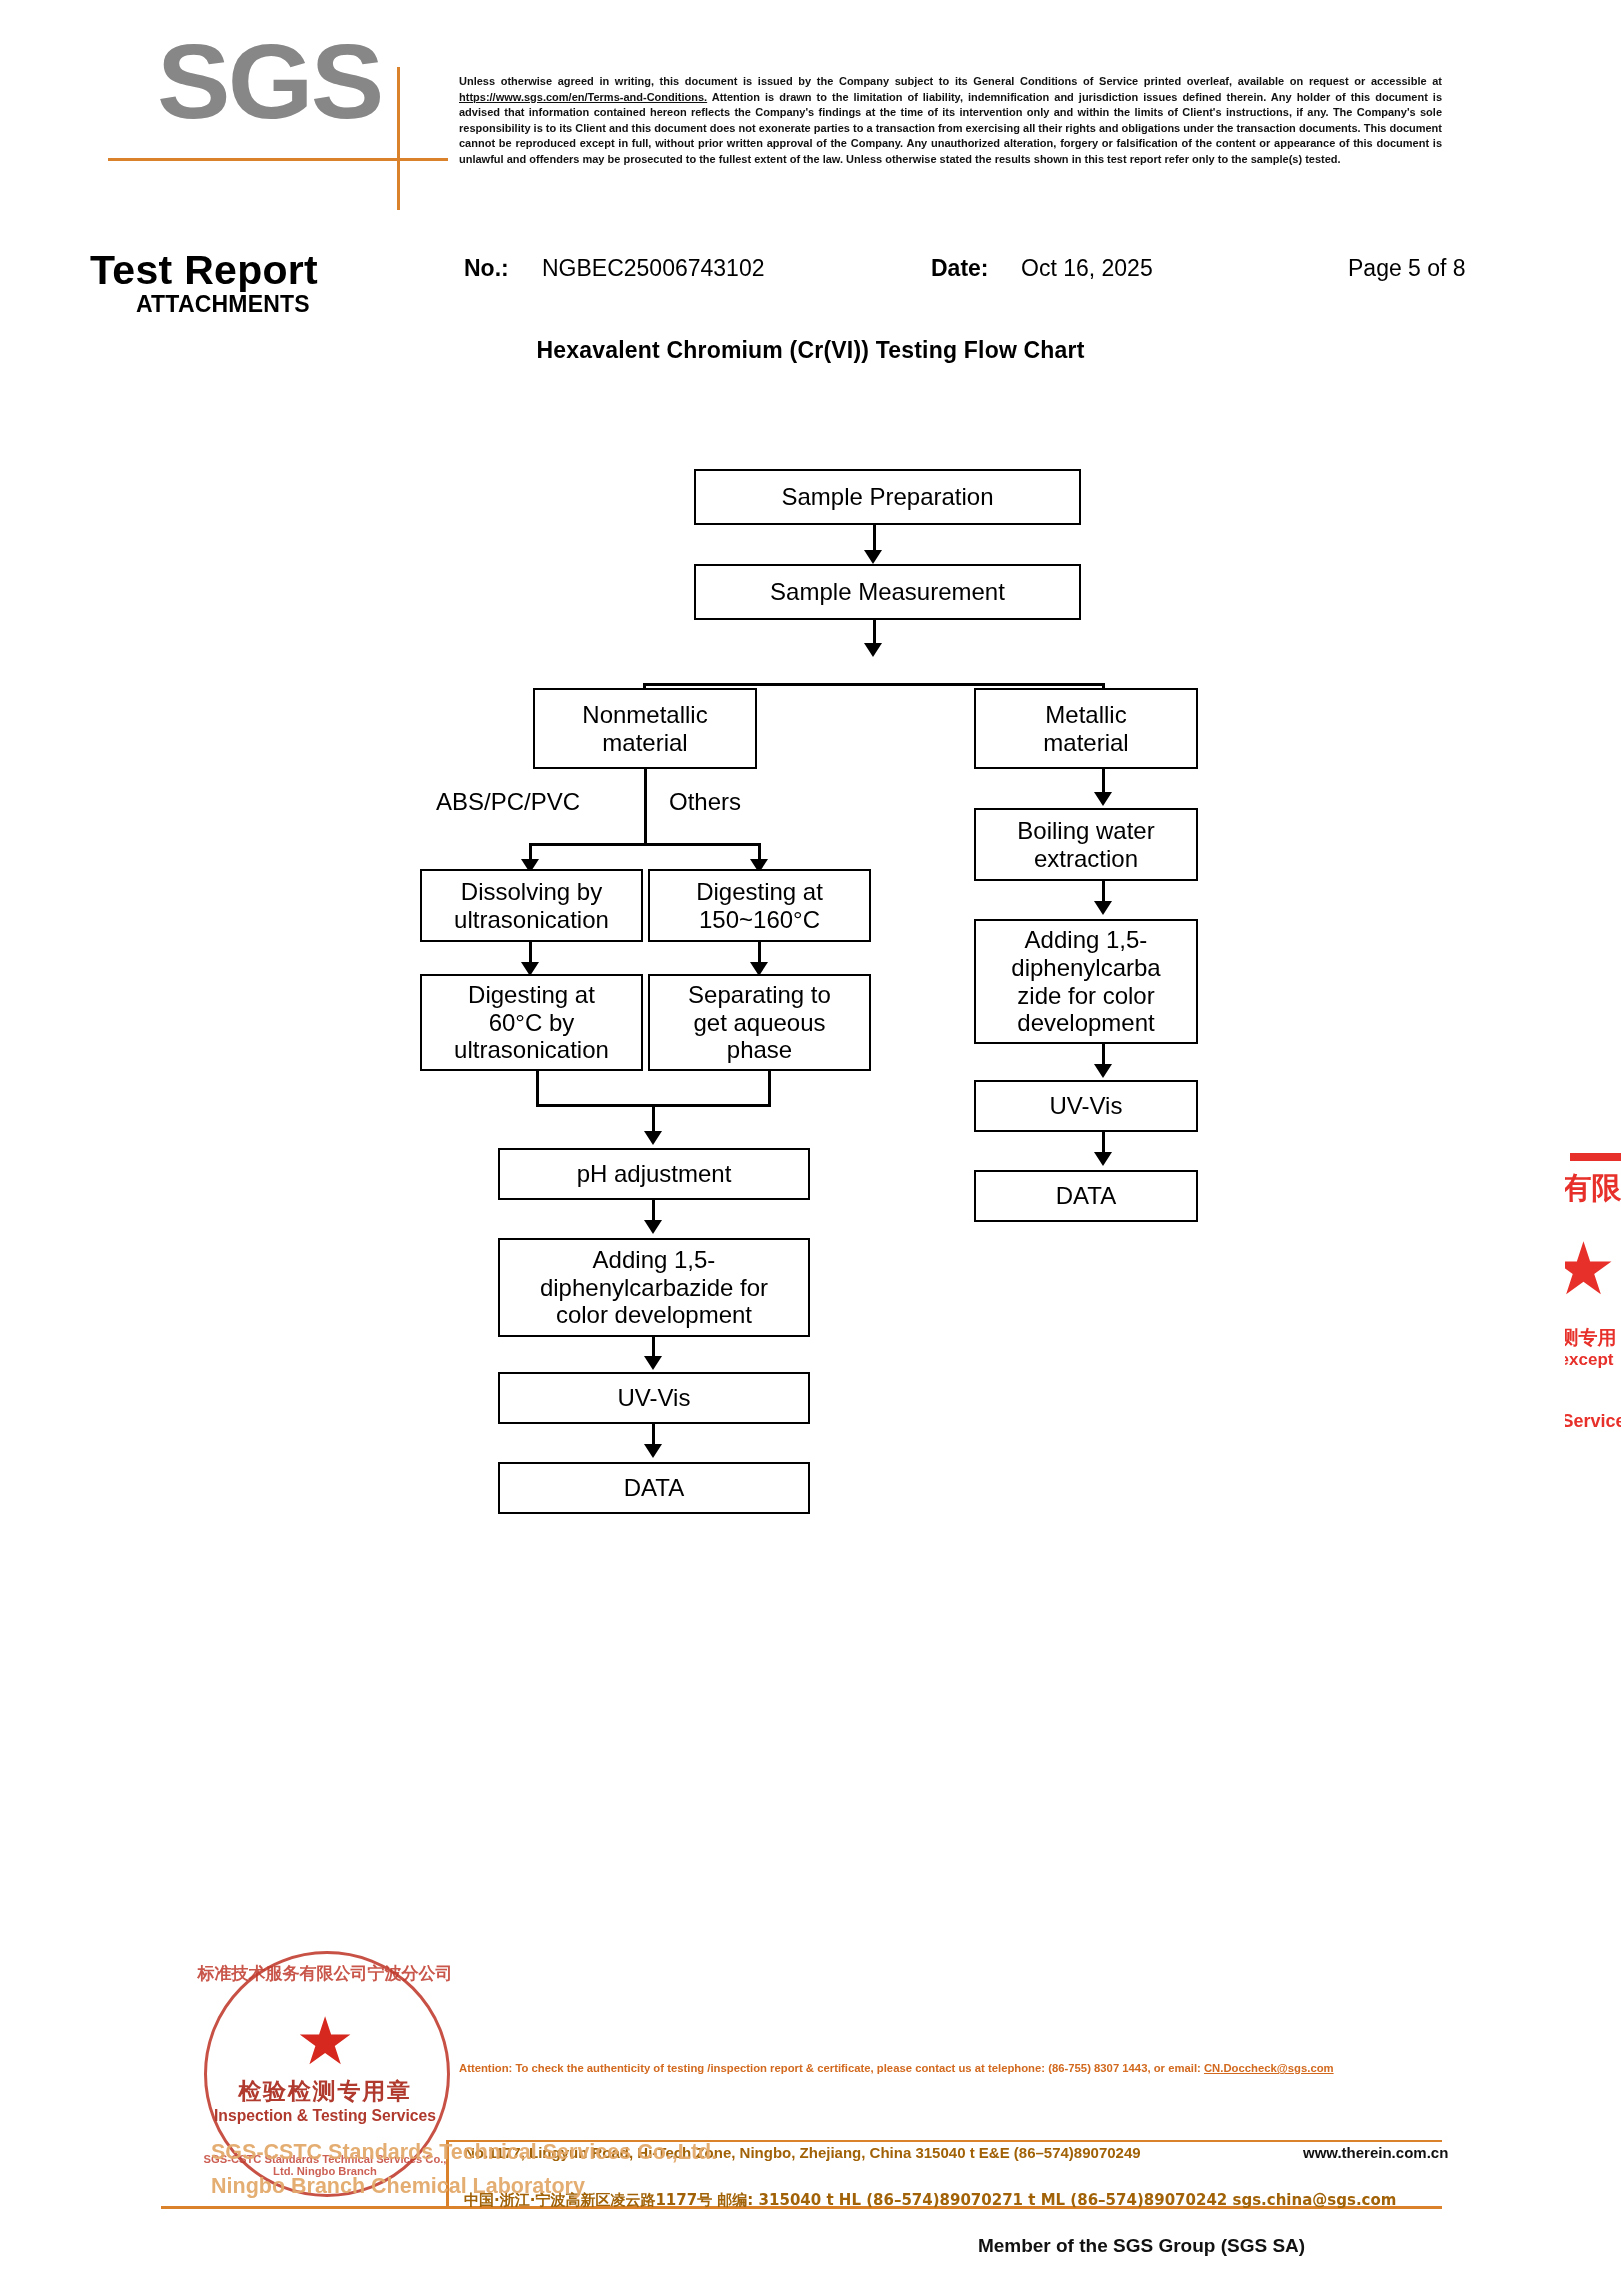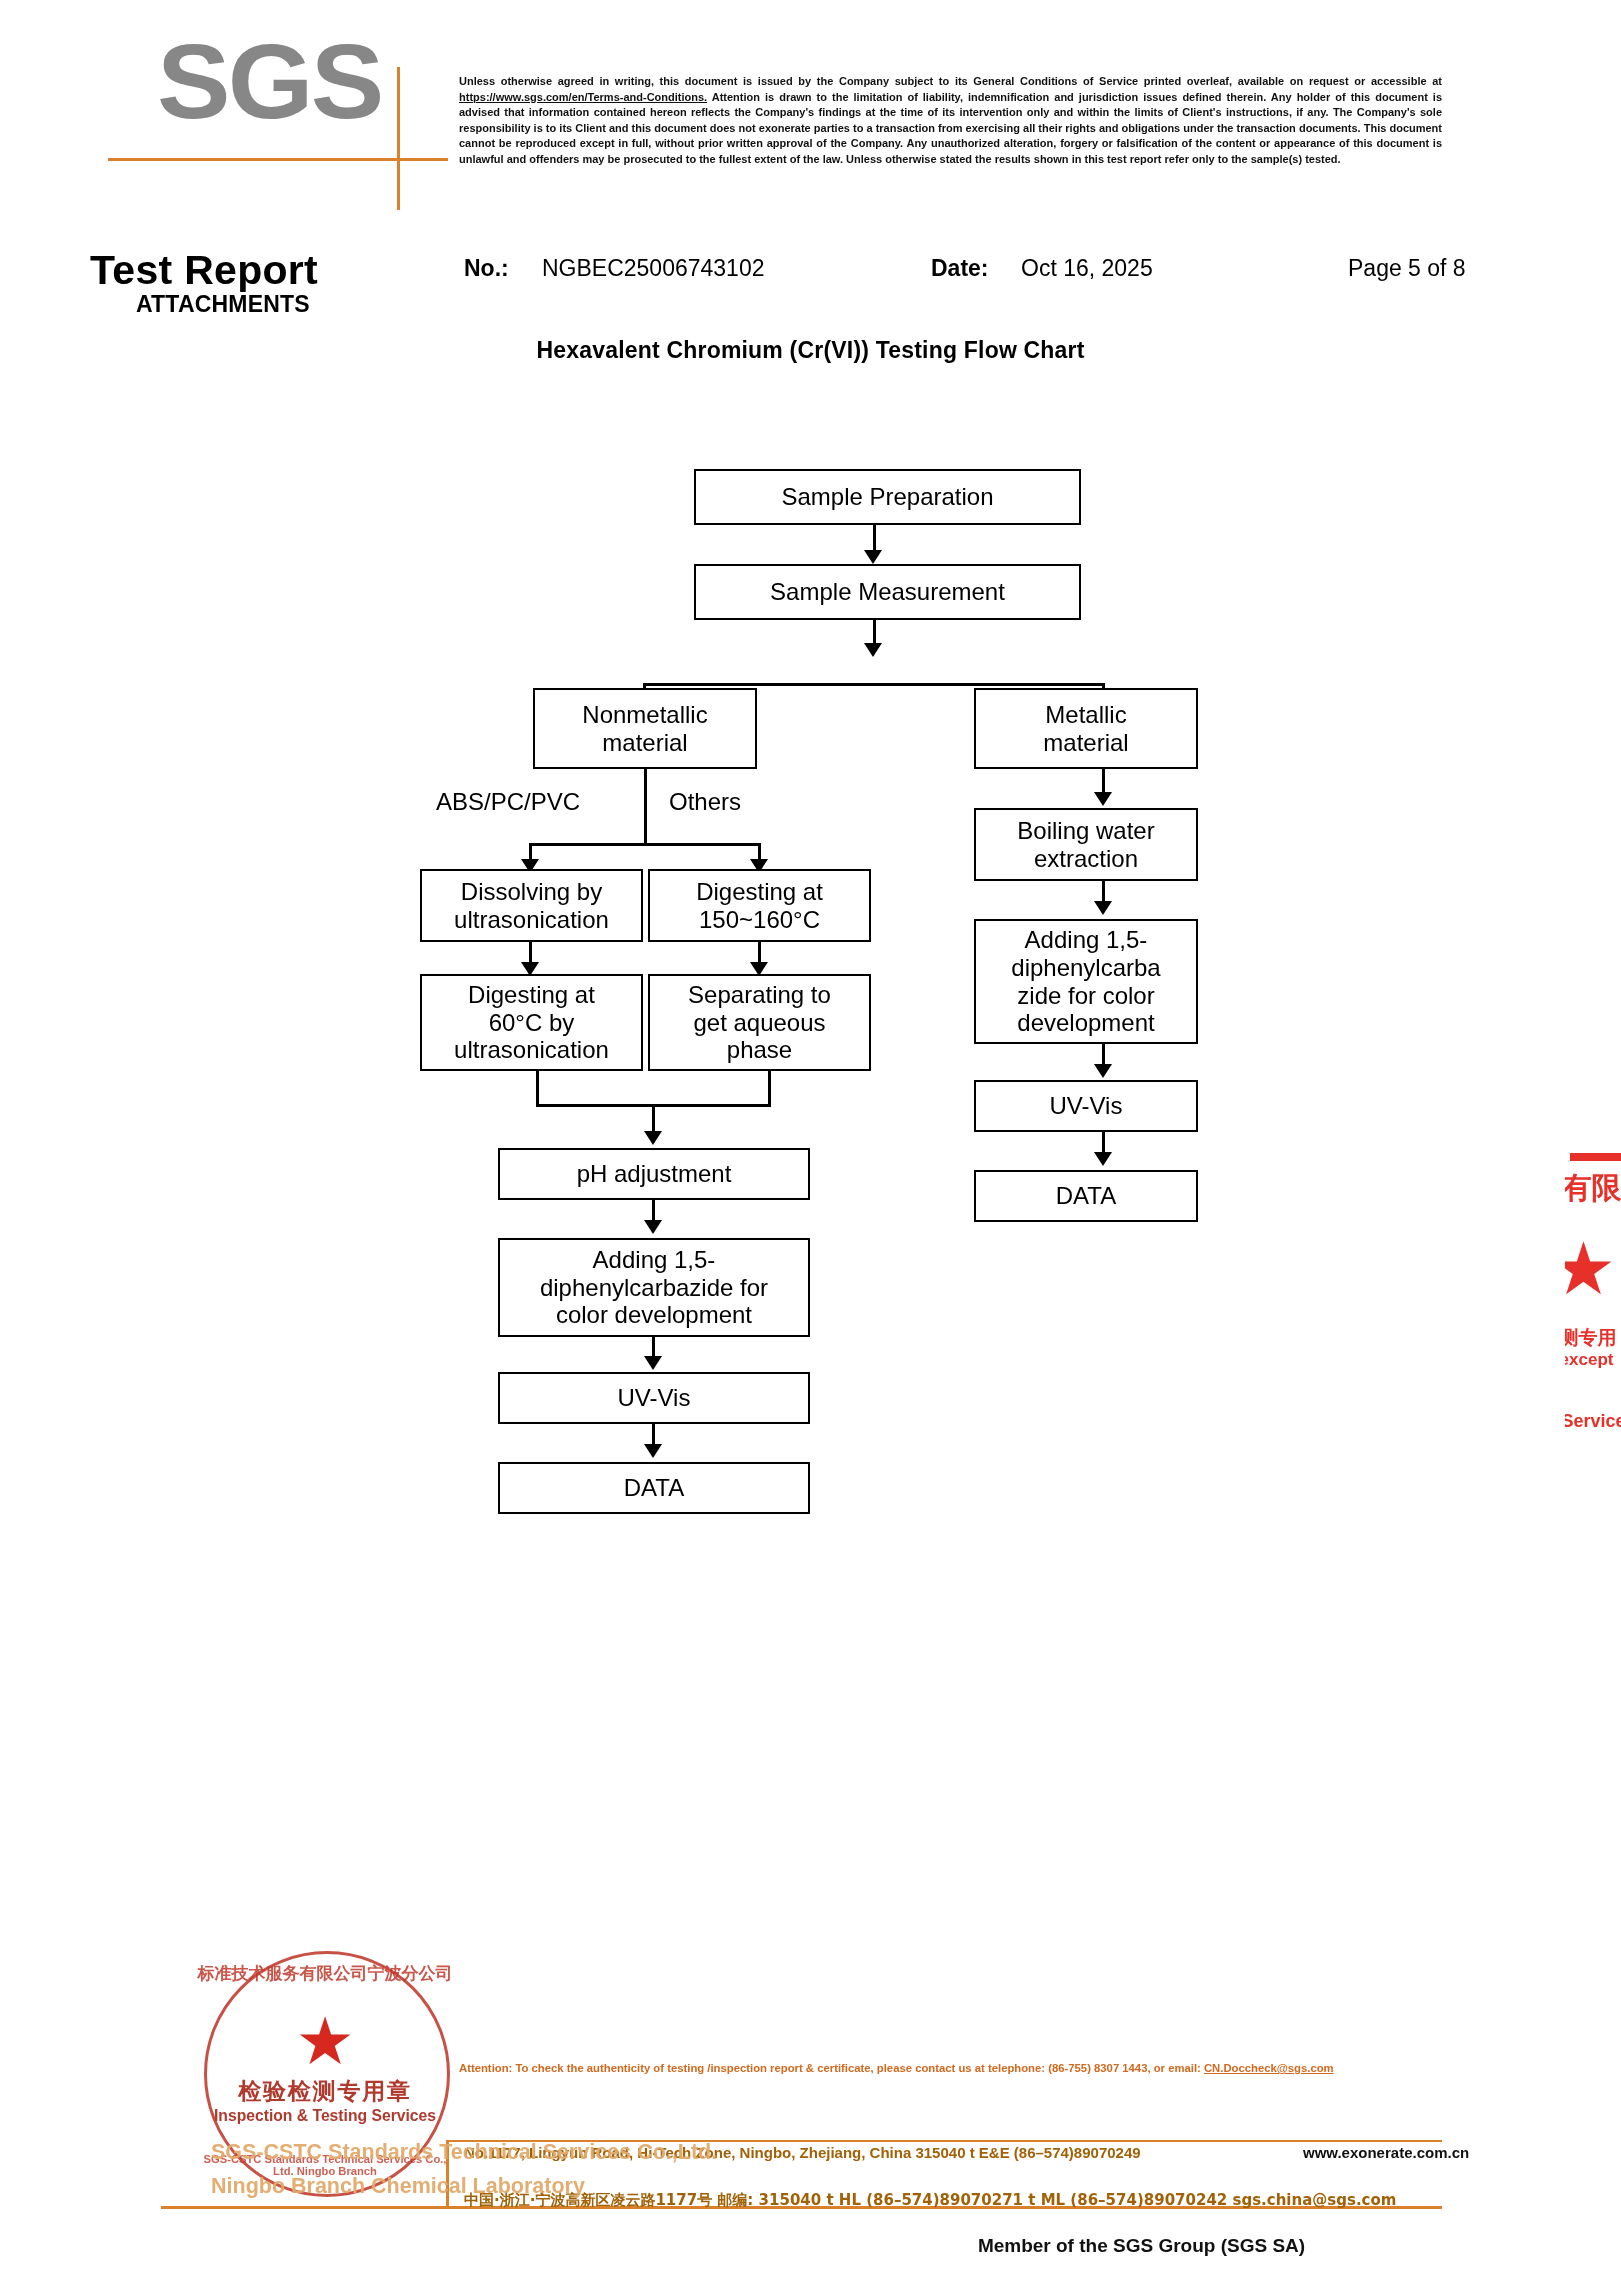--- a/index.html
+++ b/index.html
@@ -251,21 +251,21 @@
 <div id="attn">
   <span>Attention: To check the authenticity of testing /inspection report &amp; certificate, please contact us at telephone: (86-755) 8307 1443, or email: </span><span class="u">CN.Doccheck@sgs.com</span>
 </div>
 
 <div class="foot-rule" style="left:446px;top:2140px;width:996px;height:1.8px;"></div>
 <div id="addr-div"></div>
 <div class="foot-rule" style="left:161px;top:2206px;width:1281px;height:2.7px;"></div>
 
 <div class="addr-row" id="addr-en">No.1177, Lingyun Road, Hi-Tech Zone, Ningbo, Zhejiang, China 315040    t E&amp;E (86–574)89070249</div>
 <div class="addr-row" id="addr-cn">中国·浙江·宁波高新区凌云路1177号      邮编: 315040   t HL  (86–574)89070271  t ML (86–574)89070242  sgs.china@sgs.com</div>
-<div class="addr-right" id="web-en">www.exonerate.com.cn</div>
+<div class="addr-right" id="web-en">www.therein.com.cn</div>
 
 <div id="member">
   <span>Member of the SGS Group (SGS SA)</span>
 </div>
 
 <div id="stamp">
   <div class="ring"></div>
   <div class="arc-top">标准技术服务有限公司宁波分公司</div>
   <div class="star">★</div>
   <div class="cn">检验检测专用章</div>

